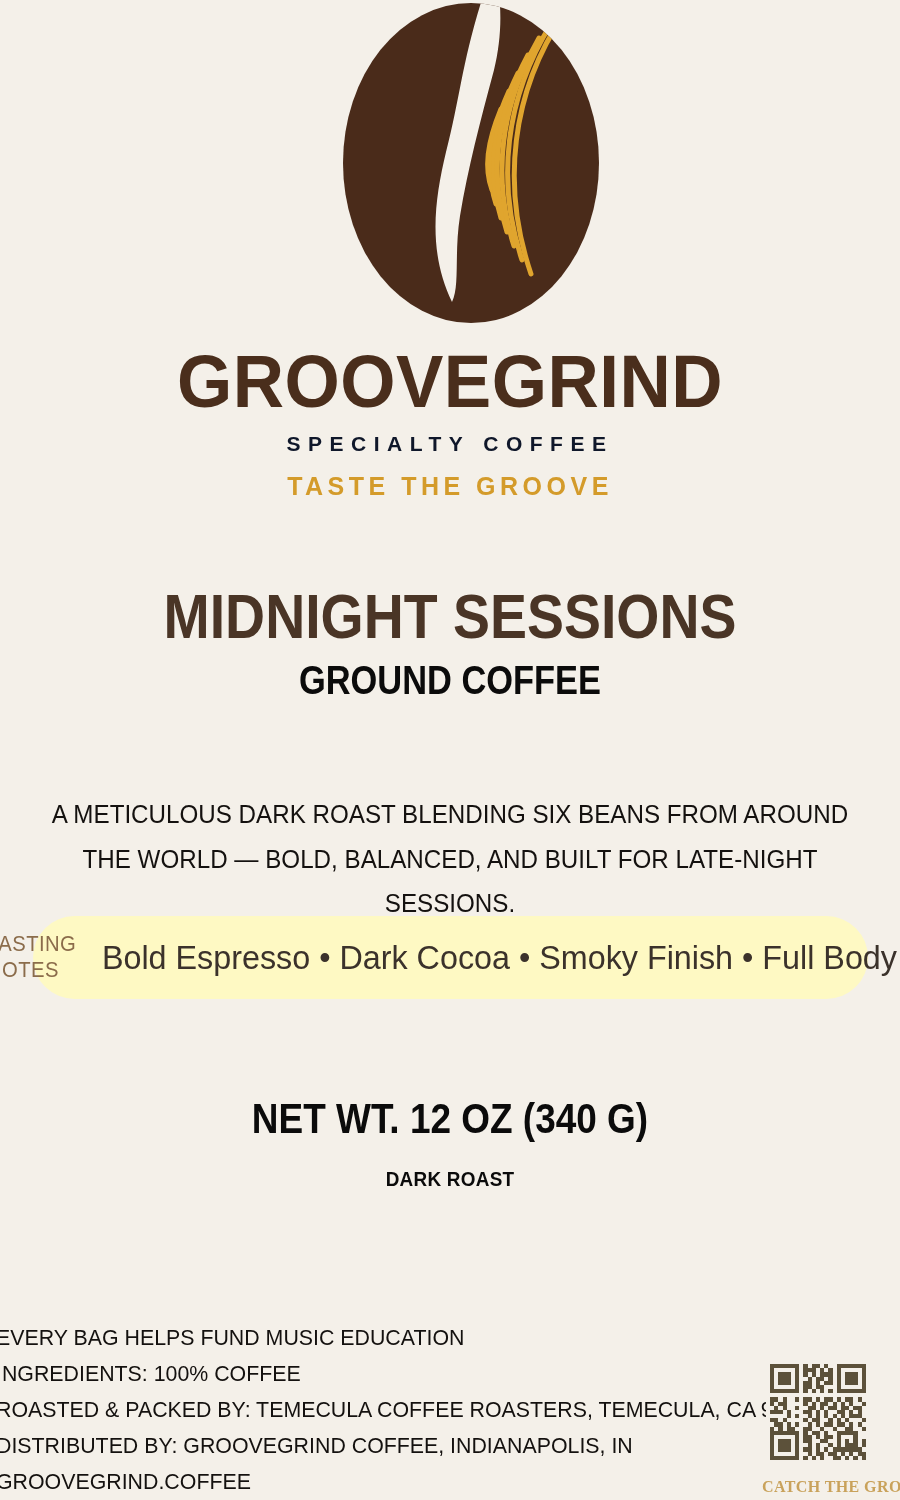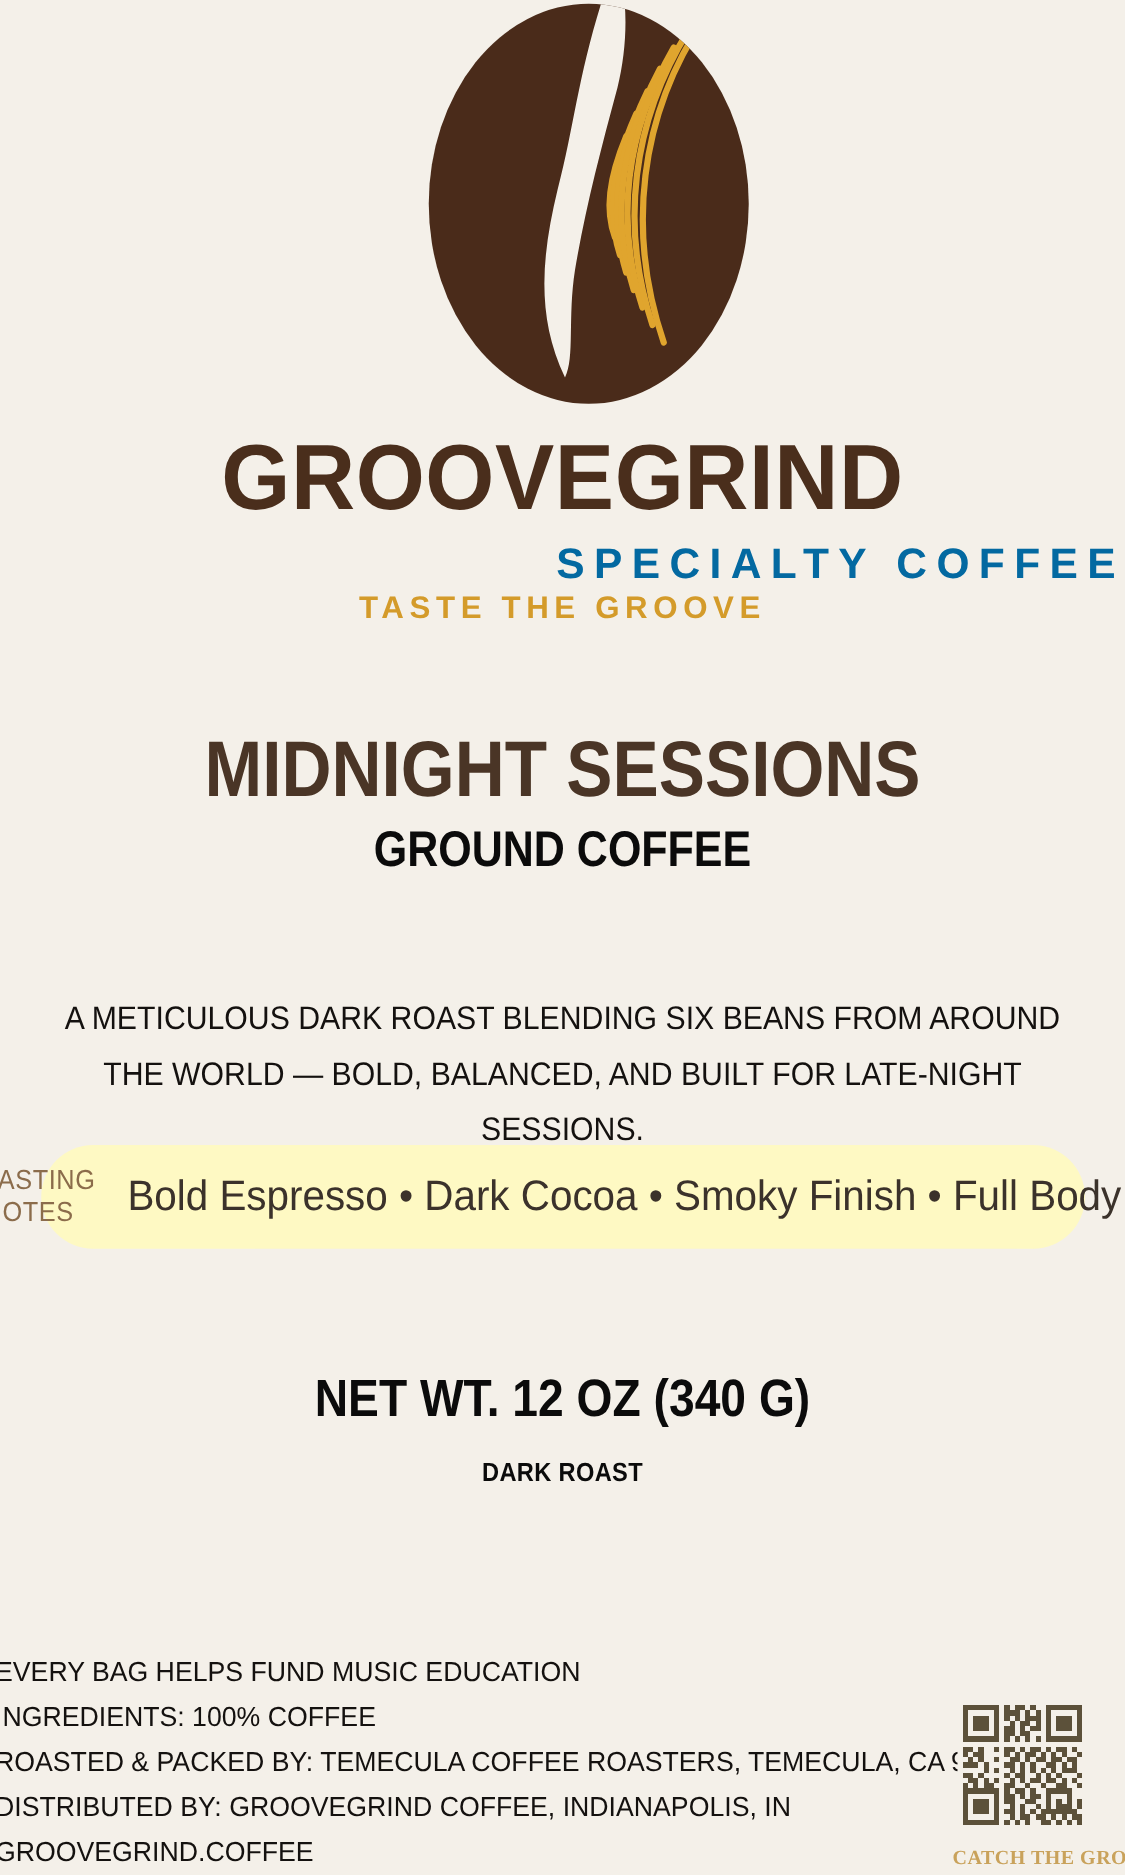--- a/index.html
+++ b/index.html
@@ -47,28 +47,27 @@
     line-height: 0.92;
     letter-spacing: 0.5px;
     color: #4A2E1C;
     transform: scaleX(0.96);
     white-space: nowrap;
   }
   .brand-sub {
     margin-top: 16px;
     font-family: "Liberation Sans", sans-serif;
     font-weight: 700;
-    font-size: 34px;
+    font-size: 21px;
     letter-spacing: 7.5px;
-    color: #0369a1;
-    white-space: nowrap;
-    text-align: right;
+    color: #0f172a;
+    white-space: nowrap;
   }
   .brand-tagline {
-    margin-top: 1px;
+    margin-top: 16px;
     font-family: "Liberation Sans", sans-serif;
     font-weight: 700;
     font-size: 25px;
     letter-spacing: 4.5px;
     color: #D49B2A;
     white-space: nowrap;
   }
 
   
   .product-title {

